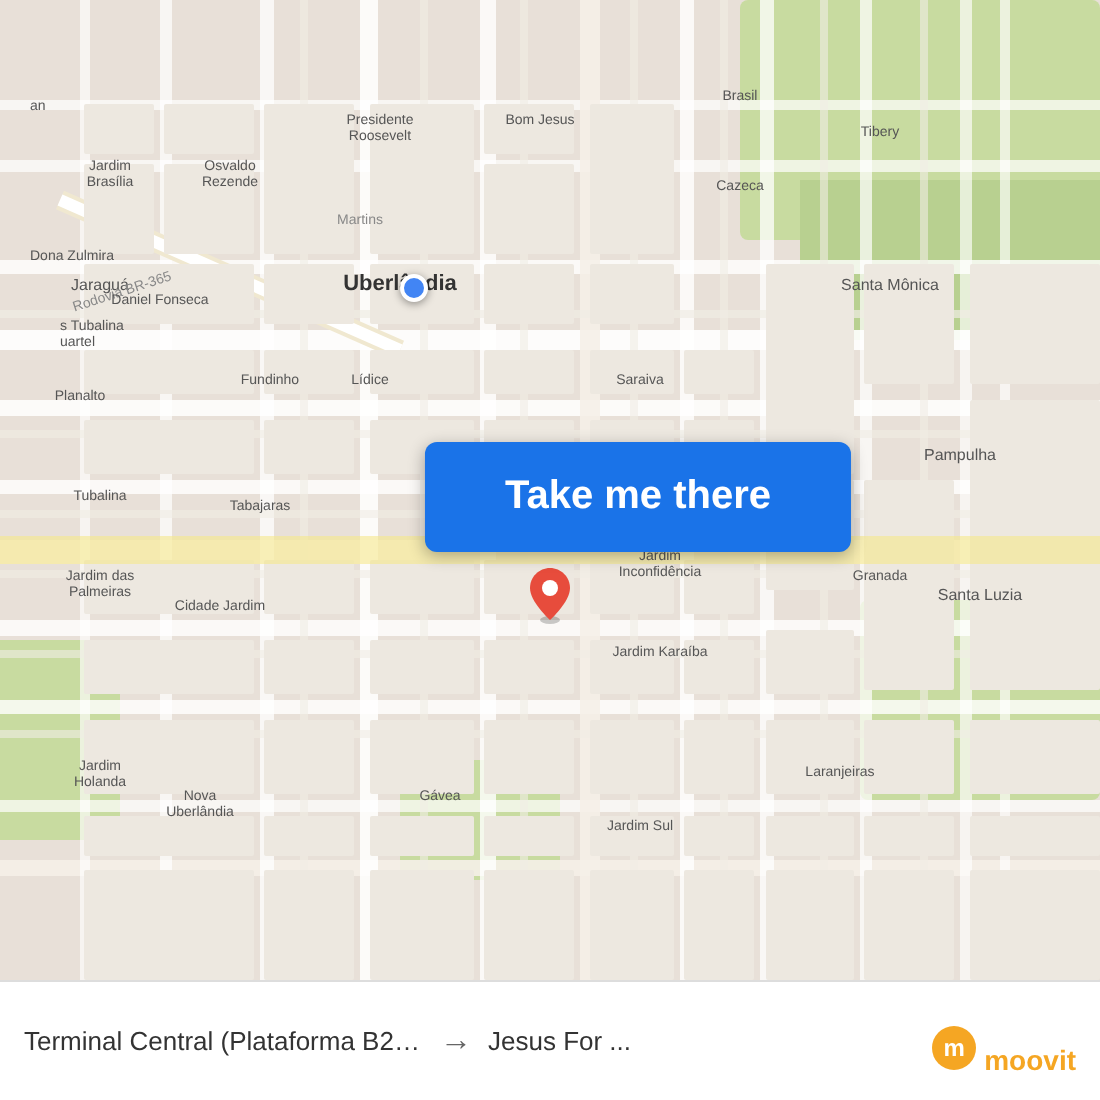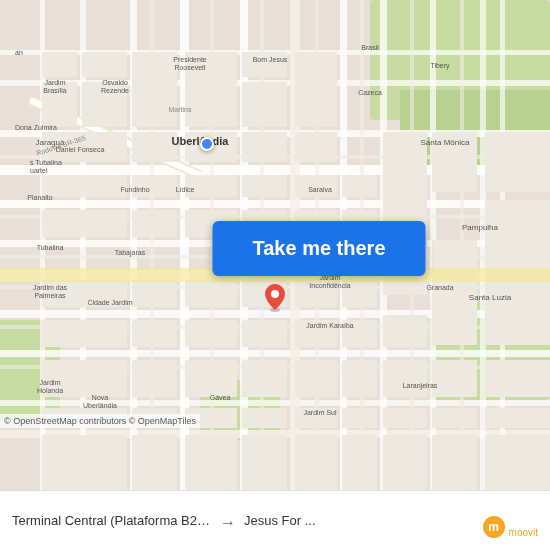--- a/index.html
+++ b/index.html
@@ -120,22 +120,22 @@
       background: #f5a623;
       border-radius: 50%;
       display: flex;
       align-items: center;
       justify-content: center;
       color: white;
       font-size: 12px;
       font-weight: bold;
     }
     .moovit-text {
-      font-size: 10px;
-      font-weight: normal;
+      font-size: 14px;
+      font-weight: bold;
       color: #f5a623;
       margin-top: 12px;
     }
 
     .attribution {
       position: absolute;
       bottom: 62px;
       left: 0;
       font-size: 9px;
       color: #555;
@@ -332,21 +332,20 @@
       <ellipse cx="10" cy="26" rx="5" ry="2" fill="rgba(0,0,0,0.2)"></ellipse>
       <path d="M10 0 C4.5 0 0 4.5 0 10 C0 17 10 26 10 26 C10 26 20 17 20 10 C20 4.5 15.5 0 10 0 Z" fill="#e74c3c"></path>
       <circle cx="10" cy="10" r="4" fill="white"></circle>
     </svg>
   </div>
 
   
   <button id="take-me-there-btn">Take me there</button>
 
   
-  <div class="attribution">© OpenStreetMap contributors © OpenMapTiles</div>
 </div>
 
 <div id="footer">
   <span class="footer-from">Terminal Central (Plataforma B2 - Ama...</span>
   <span class="footer-arrow">→</span>
   <span class="footer-to">Jesus For ...</span>
 
   <div id="footer-logo" class="moovit-logo">
     <div class="moovit-icon">m</div>
     <span class="moovit-text">moovit</span>

